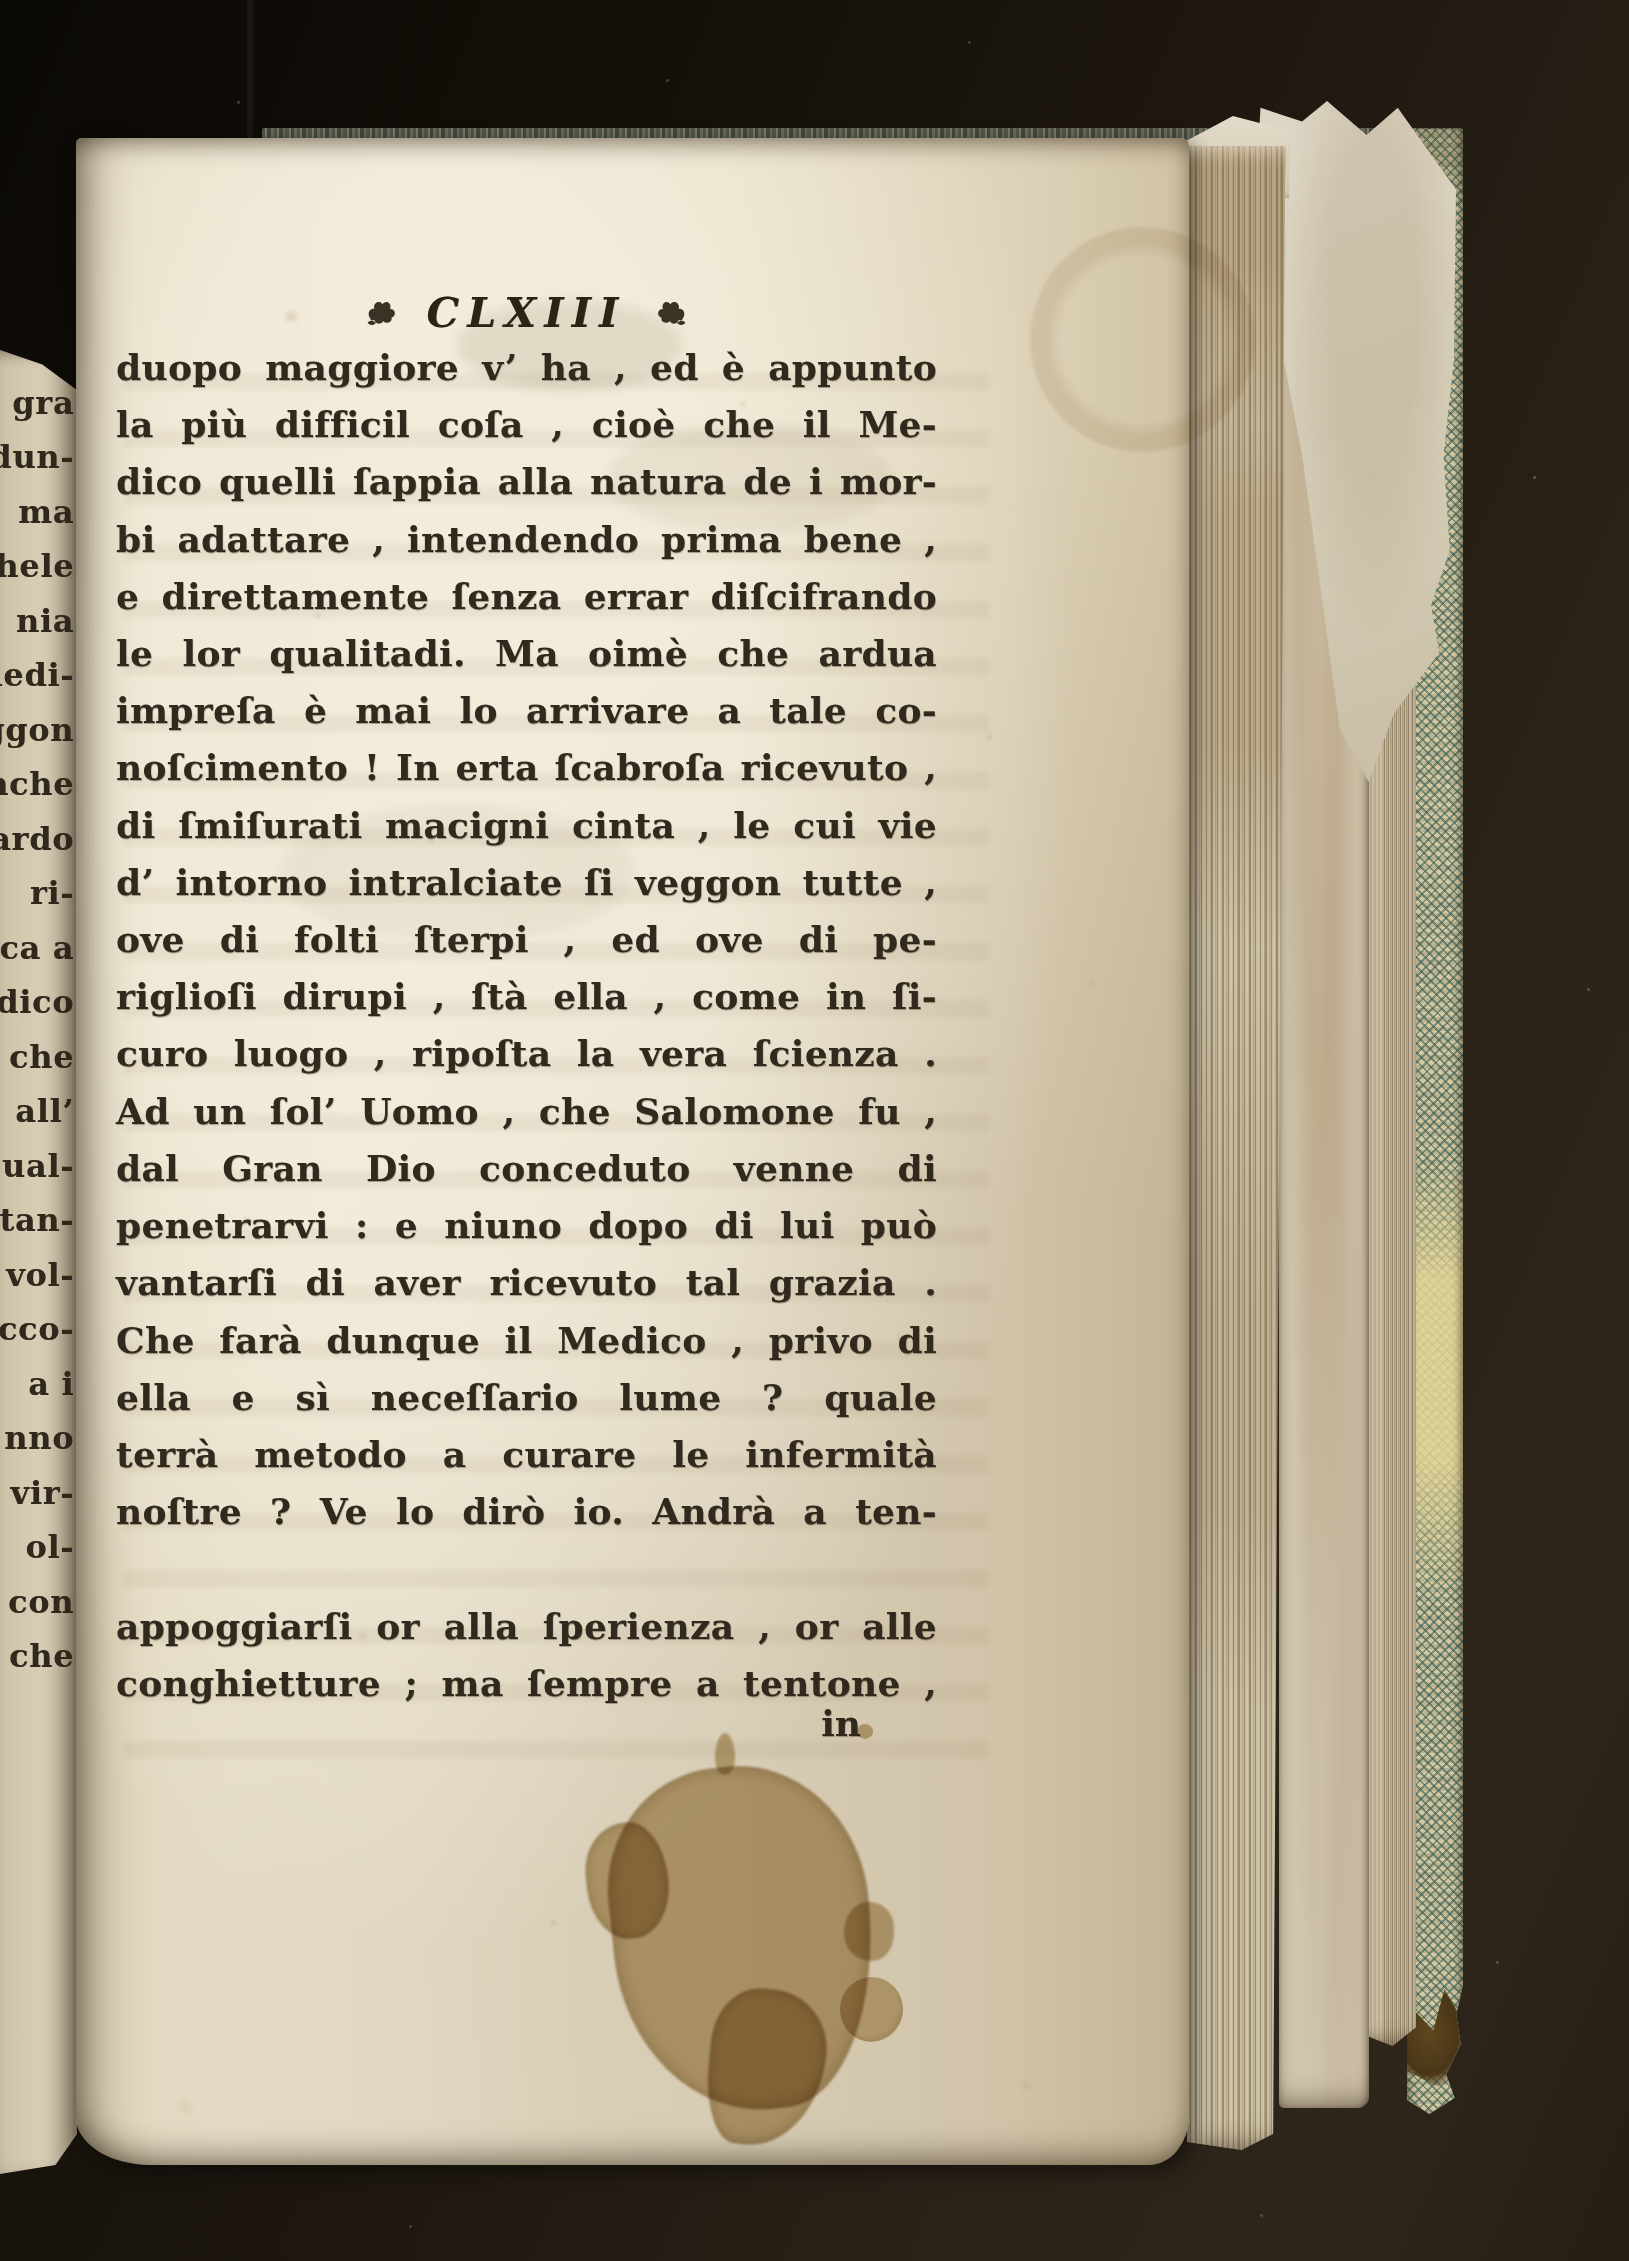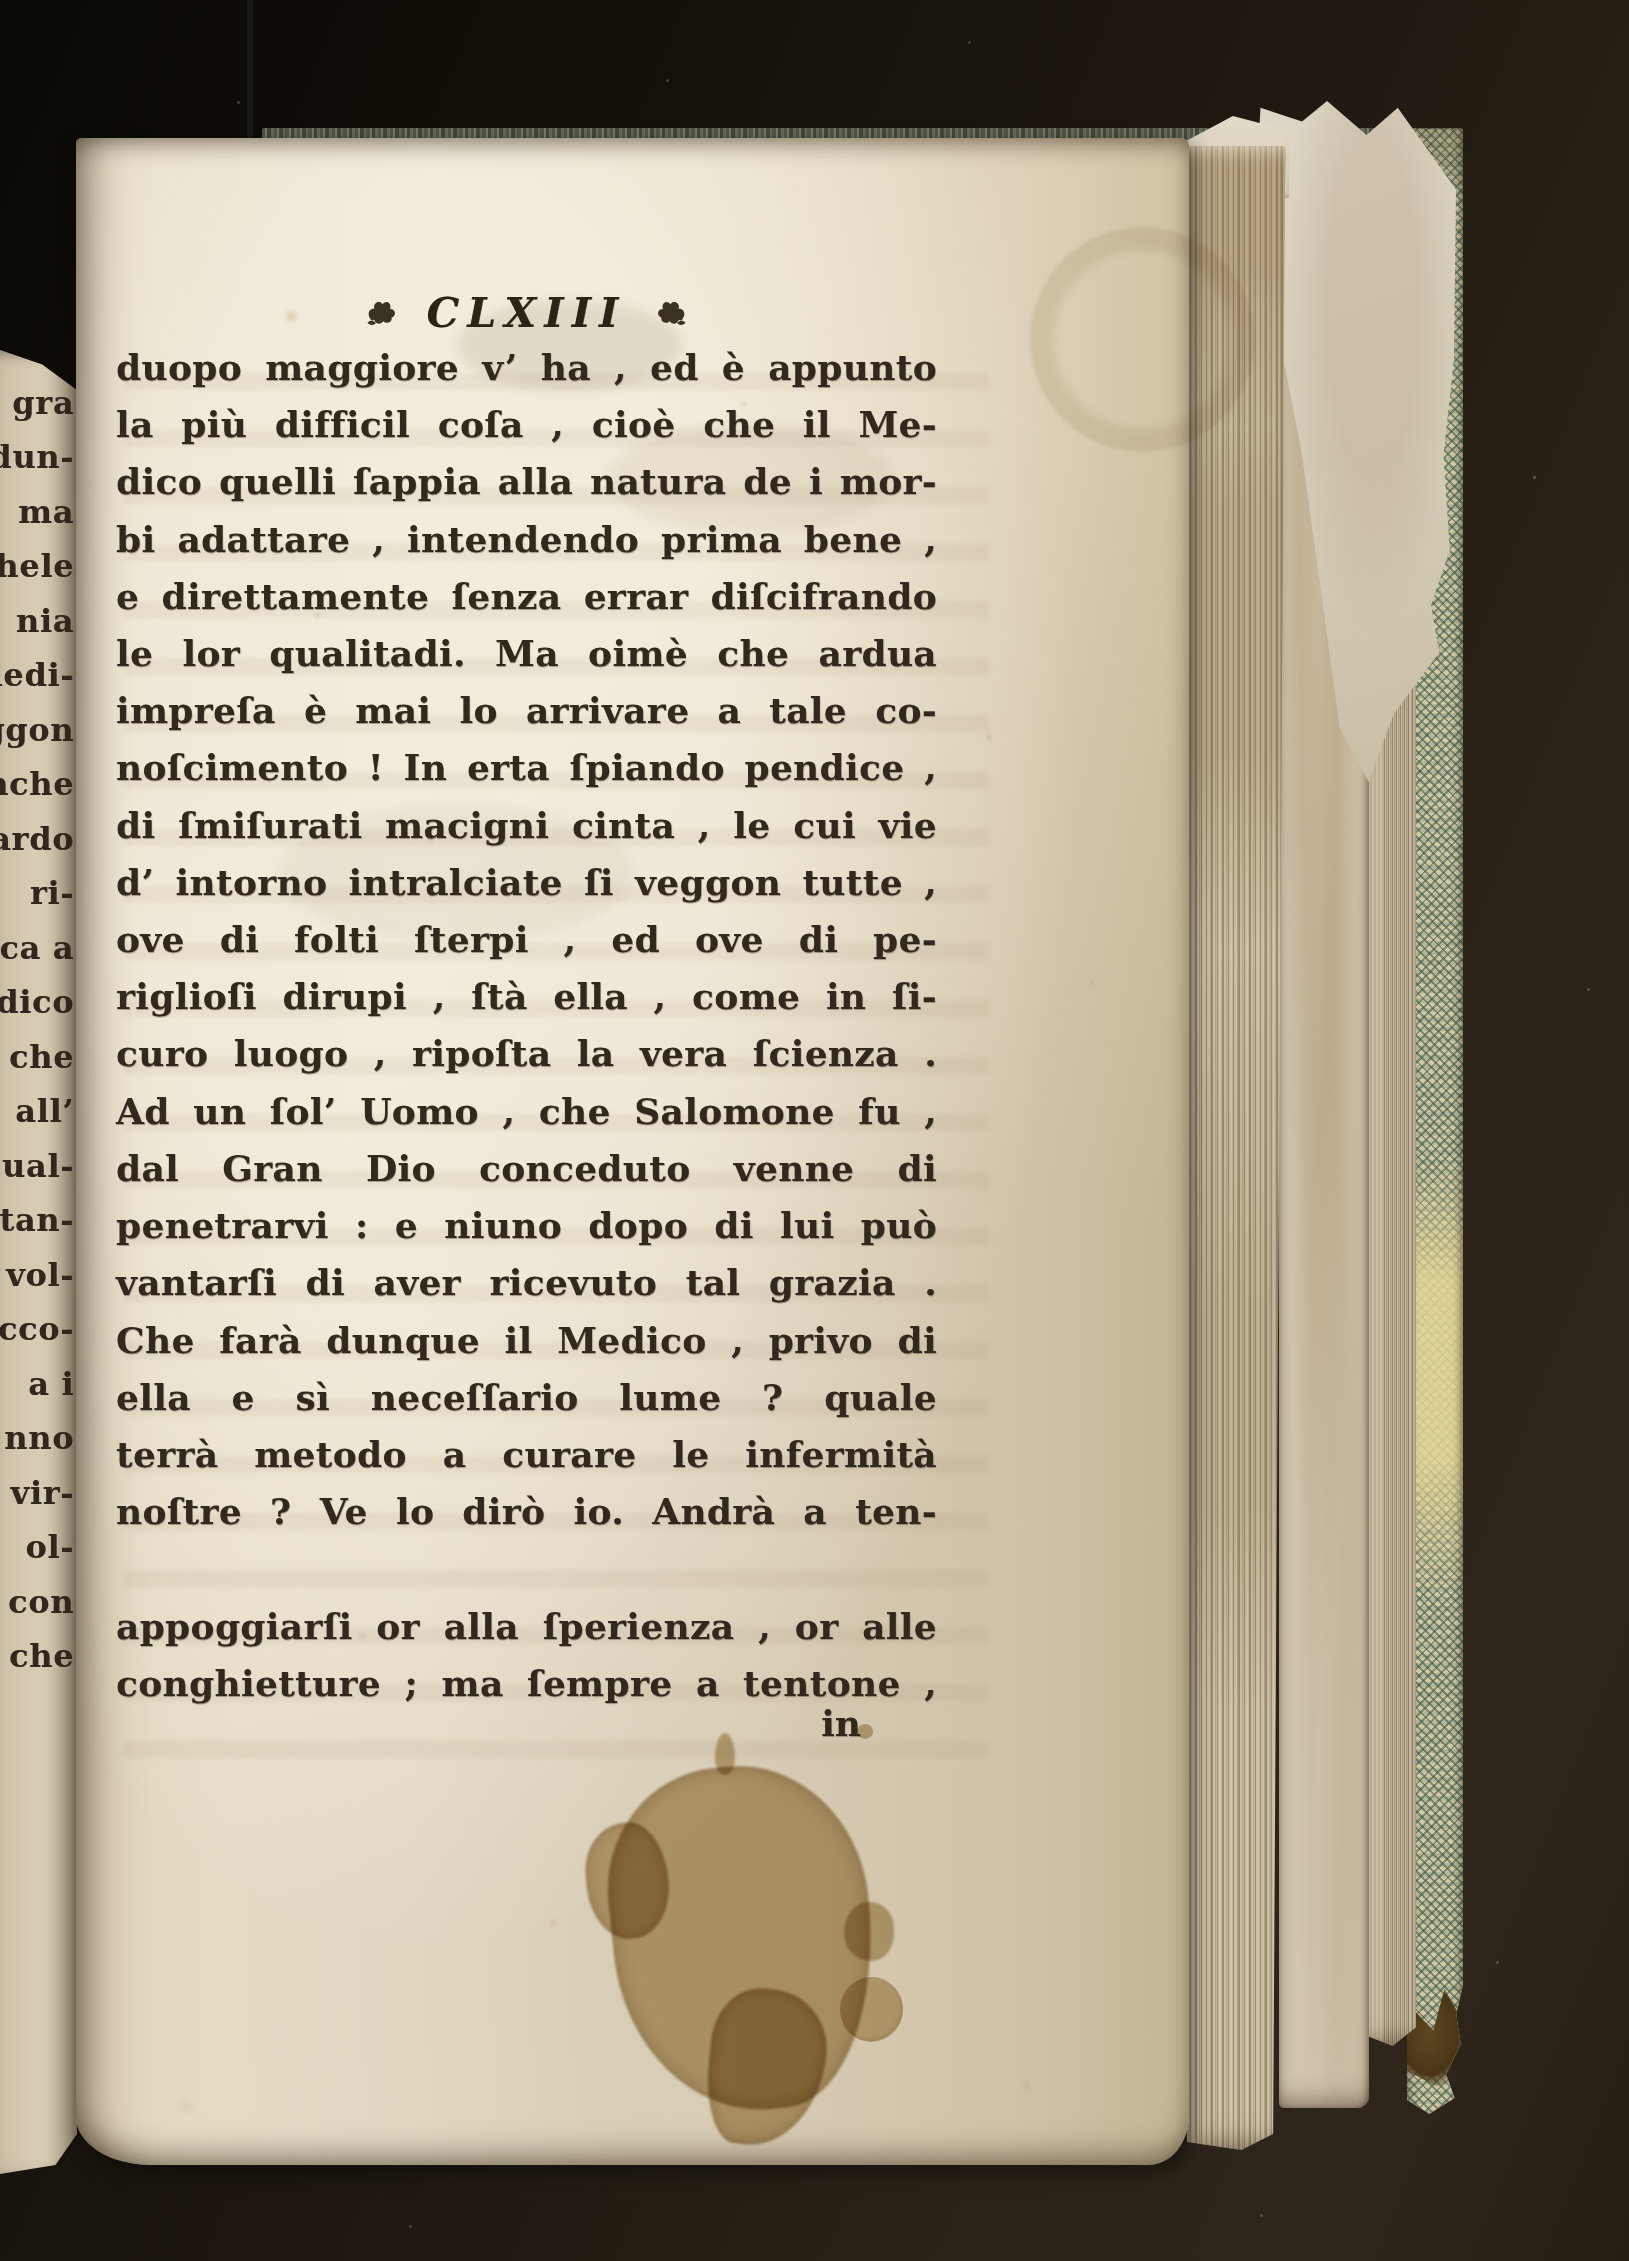--- a/index.html
+++ b/index.html
@@ -257,21 +257,21 @@
       </svg>
     </div>
 
     <div class="line" style="top:201px">duopo maggiore v’ ha , ed è appunto</div>
     <div class="line" style="top:258px">la più difficil coſa , cioè che il Me-</div>
     <div class="line" style="top:315px">dico quelli ſappia alla natura de i mor-</div>
     <div class="line" style="top:373px">bi adattare , intendendo prima bene ,</div>
     <div class="line" style="top:430px">e direttamente ſenza errar diſcifrando</div>
     <div class="line" style="top:487px">le lor qualitadi. Ma oimè che ardua</div>
     <div class="line" style="top:544px">impreſa è mai lo arrivare a tale co-</div>
-    <div class="line" style="top:601px">noſcimento ! In erta ſpiando pendice ,</div>
+    <div class="line" style="top:601px">noſcimento ! In erta ſcabroſa ricevuto ,</div>
     <div class="line" style="top:716px">d’ intorno intralciate ſi veggon tutte ,</div>
     <div class="line" style="top:659px">di ſmiſurati macigni cinta , le cui vie</div>
     <div class="line" style="top:773px">ove di folti ſterpi , ed ove di pe-</div>
     <div class="line" style="top:887px">curo luogo , ripoſta la vera ſcienza .</div>
     <div class="line" style="top:830px">riglioſi dirupi , ſtà ella , come in ſi-</div>
     <div class="line" style="top:945px">Ad un ſol’ Uomo , che Salomone fu ,</div>
     <div class="line" style="top:1002px">dal Gran Dio conceduto venne di</div>
     <div class="line" style="top:1059px">penetrarvi : e niuno dopo di lui può</div>
     <div class="line" style="top:1116px">vantarſi di aver ricevuto tal grazia .</div>
     <div class="line" style="top:1174px">Che farà dunque il Medico , privo di</div>

